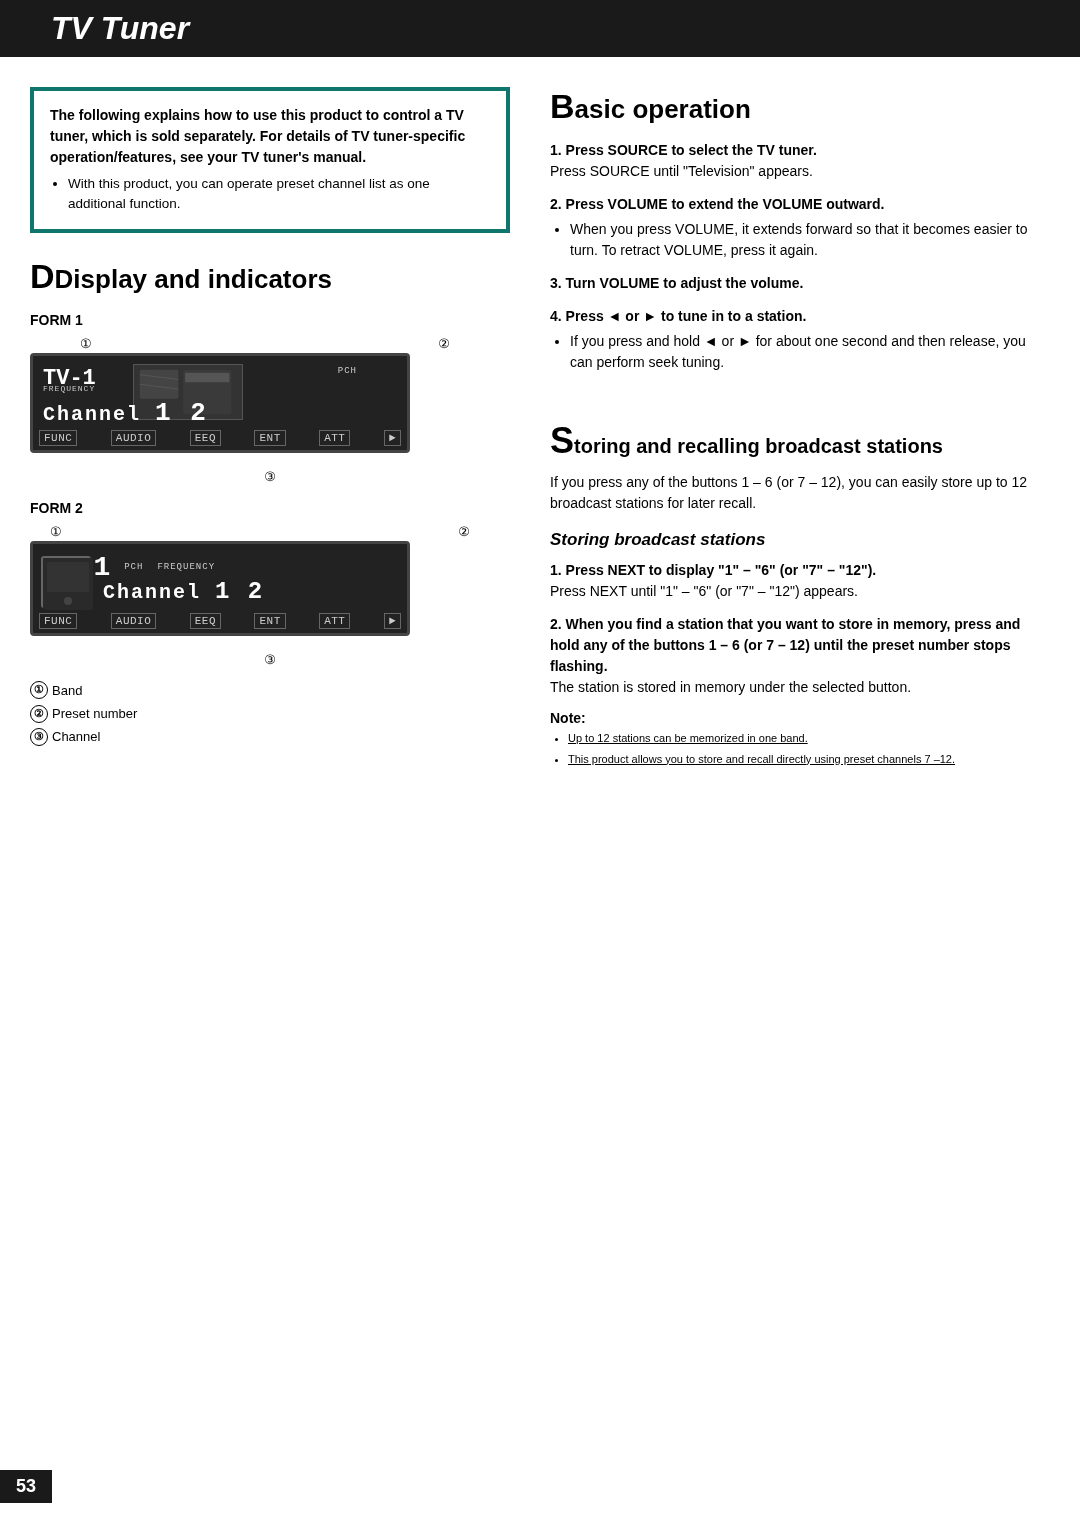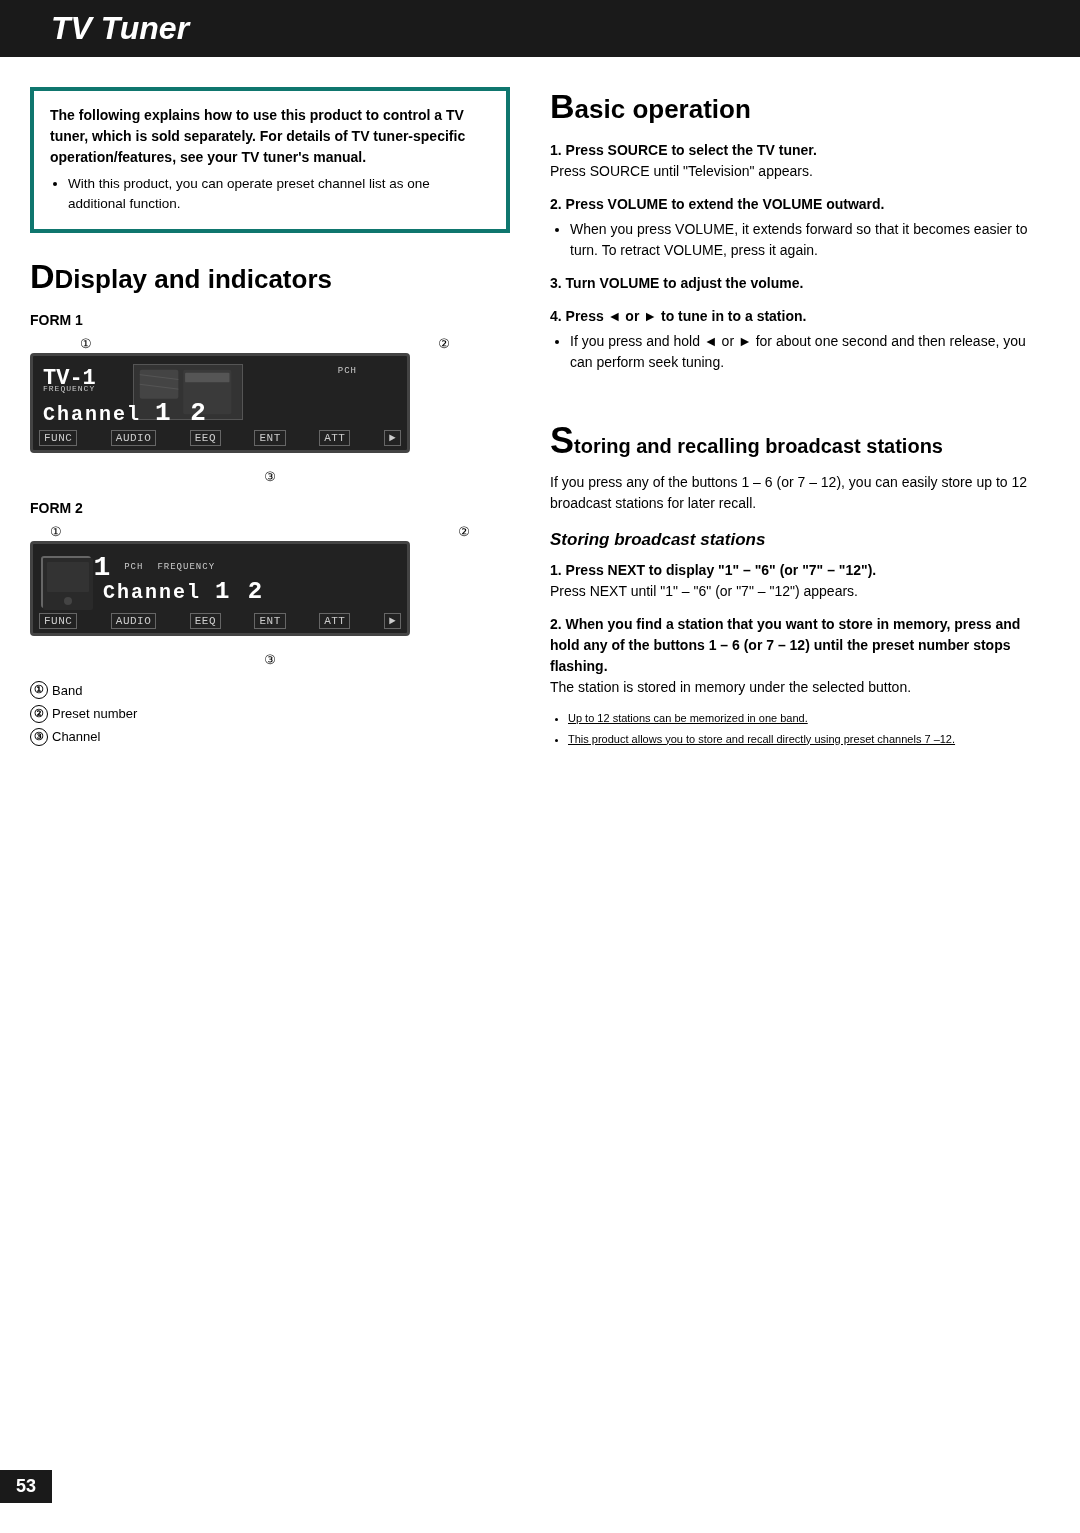--- a/index.html
+++ b/index.html
@@ -471,20 +471,21 @@
             <span class="step-title">1. Press NEXT to display "1" – "6" (or "7" – "12").</span><br>
             <span class="step-body">Press NEXT until "1" – "6" (or "7" – "12") appears.</span>
           </li>
 
           <li>
             <span class="step-title">2. When you find a station that you want to store in memory, press and hold any of the buttons 1 – 6 (or 7 – 12) until the preset number stops flashing.</span><br>
             <span class="step-body">The station is stored in memory under the selected button.</span>
           </li>
         </ol>
 
+        <div class="note-label">Note:</div>
         <ul class="note-list">
           <li>Up to 12 stations can be memorized in one band.</li>
           <li>This product allows you to store and recall directly using preset channels 7 –12.</li>
         </ul>
       </div>
 
     </div>
 
   </div>
 

